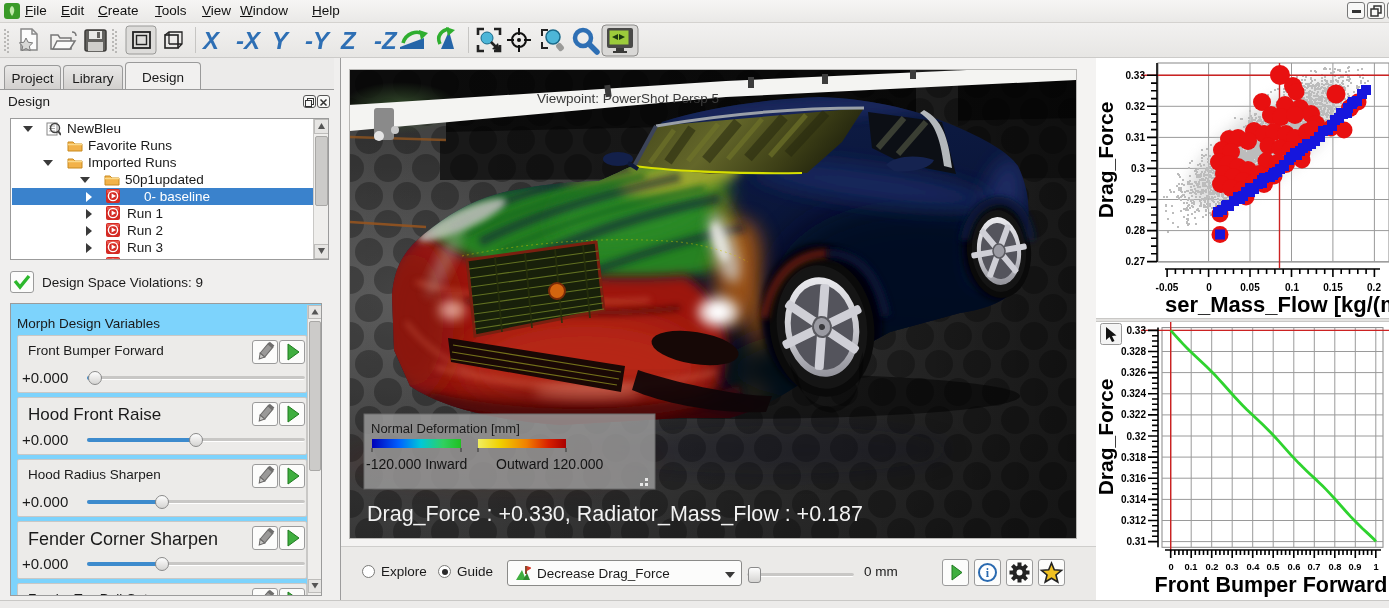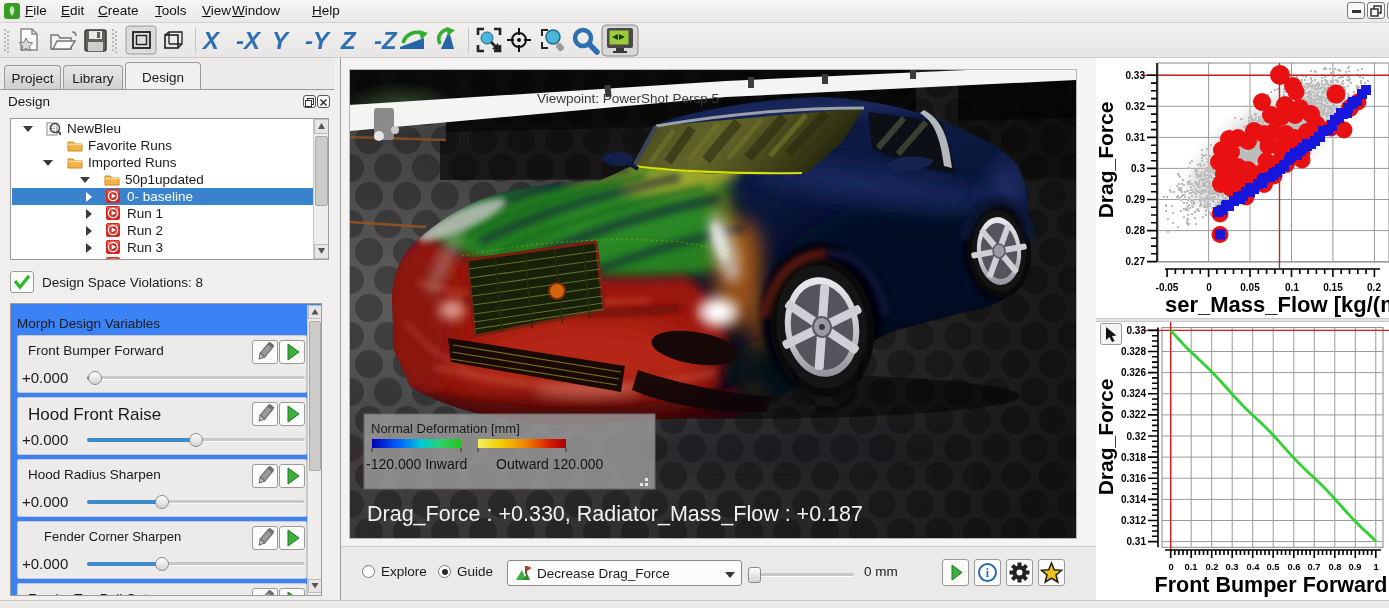--- a/index.html
+++ b/index.html
@@ -30,21 +30,21 @@
 <div id="menubar" class="abs">
 <svg class="abs" style="left:4px;top:3px" width="17" height="17">
       <rect width="16" height="16" rx="3" fill="#3a9a28"></rect>
       <path d="M8 3 C11 5 11 9 8 13 C5 9 5 5 8 3 Z" fill="#bfe8a8"></path>
     </svg>
 <span class="menuitem" style="left:25px"><u>F</u>ile</span>
 <span class="menuitem" style="left:61px"><u>E</u>dit</span>
 <span class="menuitem" style="left:98px"><u>C</u>reate</span>
 <span class="menuitem" style="left:155px"><u>T</u>ools</span>
 <span class="menuitem" style="left:202px"><u>V</u>iew</span>
-<span class="menuitem" style="left:232px"><u>W</u>indow</span>
+<span class="menuitem" style="left:240px"><u>W</u>indow</span>
 <span class="menuitem" style="left:312px"><u>H</u>elp</span>
 <div class="wbtn" style="left:1347px;top:2px;width:18px;height:17px">
       <div style="position:absolute;left:4px;top:7px;width:9px;height:3px;background:#333"></div>
     </div>
 <div class="wbtn" style="left:1367px;top:2px;width:18px;height:17px"><svg width="16" height="15">
         <rect x="6" y="3" width="7" height="7" fill="none" stroke="#333" stroke-width="1.5"></rect>
         <rect x="3" y="6" width="7" height="7" fill="#f8f8f7" stroke="#333" stroke-width="1.5"></rect>
       </svg></div>
 <div class="wbtn" style="left:1387px;top:2px;width:18px;height:17px"></div>
 </div>
@@ -207,21 +207,21 @@
       <div class="treerow" style="top:69px;width:302px;background:#3a82cc;color:#fff;">
         <svg class="abs" style="left:73px;top:3px" width="8" height="12">
           <polygon points="1,1 7,6 1,11" fill="#fff"></polygon>
         </svg>
         <svg class="abs" style="left:94px;top:1px" width="15" height="15">
           <rect width="14" height="14" rx="2" fill="#d42a24"></rect>
           <rect x="1" y="1" width="12" height="3" fill="#e8574f"></rect>
           <circle cx="7" cy="7" r="4.6" fill="none" stroke="#fff" stroke-width="1.4"></circle>
           <polygon points="5.6,4.6 10,7 5.6,9.4" fill="#fff"></polygon>
         </svg>
-        <span class="abs" style="left:115px;top:1px">0- baseline</span>
+        <span class="abs" style="left:132px;top:1px">0- baseline</span>
       </div>
       <div class="treerow" style="top:86px;width:338px;">
         <svg class="abs" style="left:73px;top:3px" width="8" height="12">
           <polygon points="1,1 7,6 1,11" fill="#3a3a3a"></polygon>
         </svg>
         <svg class="abs" style="left:94px;top:1px" width="15" height="15">
           <rect width="14" height="14" rx="2" fill="#d42a24"></rect>
           <rect x="1" y="1" width="12" height="3" fill="#e8574f"></rect>
           <circle cx="7" cy="7" r="4.6" fill="none" stroke="#fff" stroke-width="1.4"></circle>
           <polygon points="5.6,4.6 10,7 5.6,9.4" fill="#fff"></polygon>
@@ -270,22 +270,22 @@
           </svg></div>
         <div class="abs" style="left:0;top:125px;width:15px;height:15px;background:#e6e5e3;border:1px solid #bdbcba"><svg width="13" height="13">
             <polygon points="6.5,9 10,3 3,3" fill="#555"></polygon>
           </svg></div>
         <div class="abs" style="left:1px;top:17px;width:13px;height:70px;background:#cccbc9;border:1px solid #a9a8a6;border-radius:2px"></div>
       </div>
     </div>
 <div class="btn" style="left:10px;top:213px;width:24px;height:22px"><svg width="22" height="20">
         <path d="M4 9 L9 15 L18 4" stroke="#2db82d" stroke-width="3.4" fill="none"></path>
       </svg></div>
-<div class="abs" style="left:42px;top:217px;font-size:13.5px">Design Space Violations: 8</div>
-<div class="abs" style="left:10px;top:245px;width:312px;height:293px;background:#3b82f6;border:1px solid #9b9b9b;overflow:hidden">
+<div class="abs" style="left:42px;top:217px;font-size:13.5px">Design Space Violations: 9</div>
+<div class="abs" style="left:10px;top:245px;width:312px;height:293px;background:#7dd3fc;border:1px solid #9b9b9b;overflow:hidden">
       <div class="abs" style="left:6px;top:12px;font-size:13.5px">Morph Design Variables</div>
       <div class="grp" style="top:31px">
         <div class="abs" style="left:10px;top:7px;font-size:13.5px">Front Bumper Forward</div>
         <div class="btn" style="left:234px;top:4px;width:26px;height:24px"><svg width="24" height="22">
             <g transform="rotate(40 12 11)">
               <rect x="9" y="2" width="6" height="13" fill="#9a9998" stroke="#6a6968"></rect>
               <polygon points="9,15 15,15 12,20" fill="#c9c8c6" stroke="#6a6968"></polygon>
               <rect x="9" y="0" width="6" height="3.5" fill="#6f6e6d"></rect>
             </g>
           </svg></div>
@@ -325,21 +325,21 @@
           </svg></div>
         <div class="btn" style="left:261px;top:4px;width:26px;height:24px"><svg width="24" height="22">
             <polygon points="8,3 19,11 8,19" fill="#3fae3f" stroke="#1f7a1f"></polygon>
           </svg></div>
         <div class="abs" style="left:4px;top:33px;font-size:15px">+0.000</div>
         <div class="slidertrack" style="left:69px;top:40px;width:218px"></div>
         <div class="sliderfill" style="left:69px;top:40px;width:75px"></div>
         <div class="sliderhandle" style="left:137px;top:35px"></div>
       </div>
       <div class="grp" style="top:217px">
-        <div class="abs" style="left:26px;top:7px;font-size:13px">Fender Corner Sharpen</div>
+        <div class="abs" style="left:10px;top:7px;font-size:18px">Fender Corner Sharpen</div>
         <div class="btn" style="left:234px;top:4px;width:26px;height:24px"><svg width="24" height="22">
             <g transform="rotate(40 12 11)">
               <rect x="9" y="2" width="6" height="13" fill="#9a9998" stroke="#6a6968"></rect>
               <polygon points="9,15 15,15 12,20" fill="#c9c8c6" stroke="#6a6968"></polygon>
               <rect x="9" y="0" width="6" height="3.5" fill="#6f6e6d"></rect>
             </g>
           </svg></div>
         <div class="btn" style="left:261px;top:4px;width:26px;height:24px"><svg width="24" height="22">
             <polygon points="8,3 19,11 8,19" fill="#3fae3f" stroke="#1f7a1f"></polygon>
           </svg></div>

